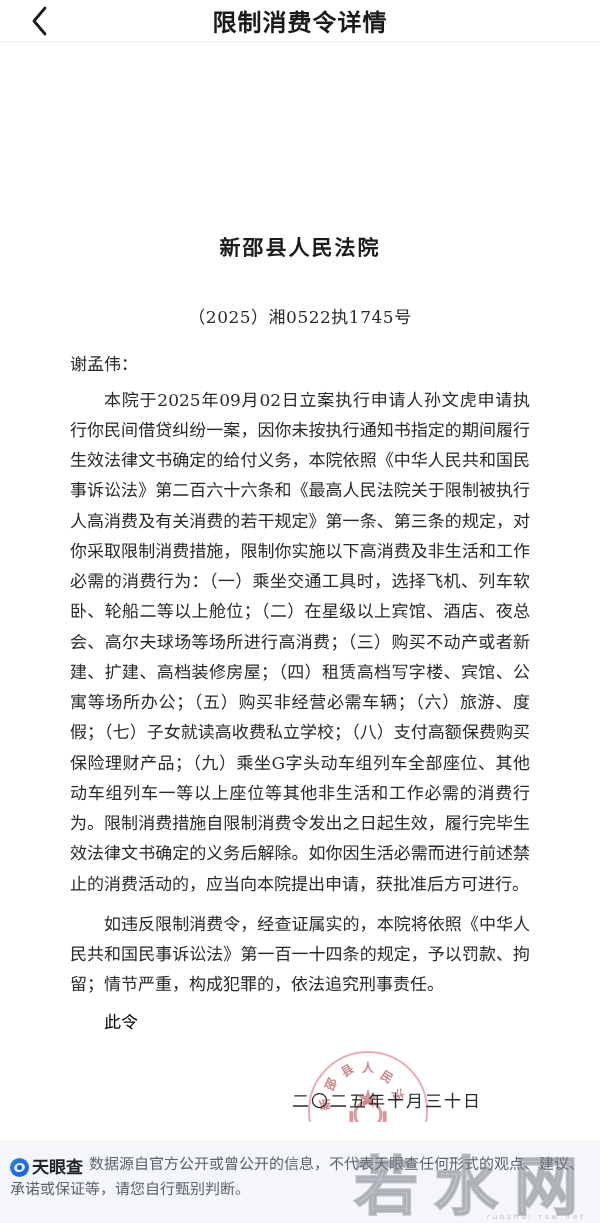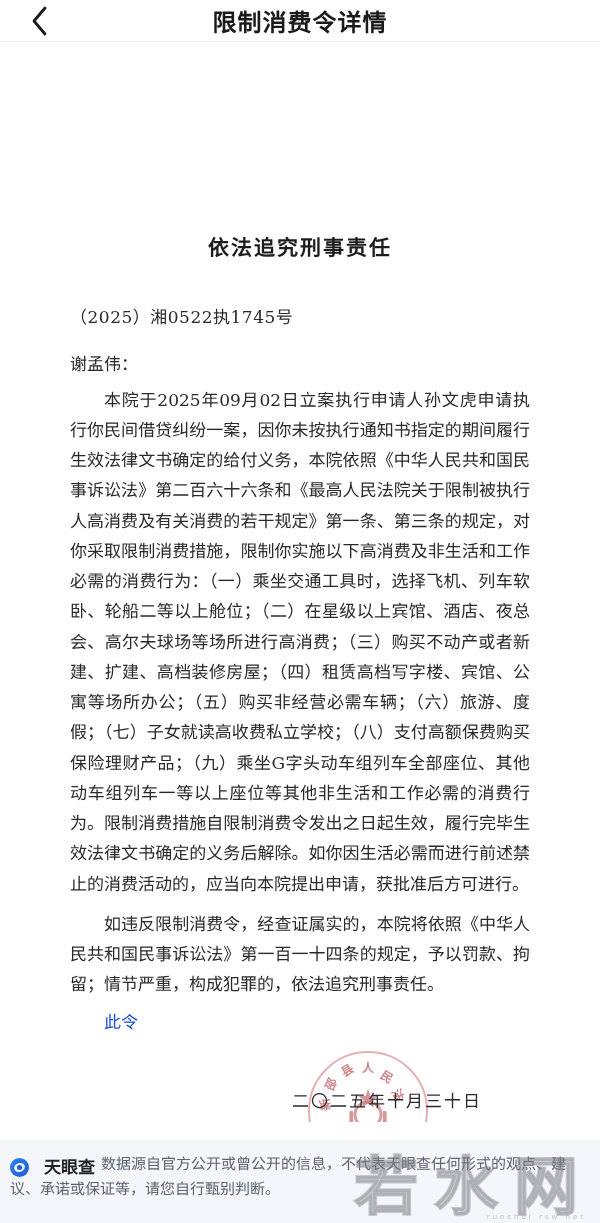--- a/index.html
+++ b/index.html
@@ -67,21 +67,21 @@
   .doc-doctype {
     font-size: 21px;
     font-weight: bold;
     color: #1c1c1c;
     letter-spacing: 2px;
     font-family: "DejaVu Serif", "Liberation Serif", serif;
   }
 
   .case-number {
     margin-top: 38px;
-    text-align: left;
+    text-align: center;
     font-size: 17px;
     color: #2a2a2a;
     letter-spacing: 0.5px;
     font-family: "DejaVu Serif", "Liberation Serif", serif;
   }
 
   .recipient {
     margin-top: 22px;
     font-size: 17px;
     color: #2a2a2a;
@@ -94,21 +94,21 @@
     line-height: 1.78;
     color: #2a2a2a;
     text-align: justify;
     text-justify: inter-ideograph;
     text-indent: 2em;
     font-family: "DejaVu Serif", "Liberation Serif", serif;
   }
   .closing-word {
     margin-top: 8px;
     font-size: 17px;
-    color: #1d4ed8;
+    color: #000000;
     text-indent: 2em;
     font-family: "DejaVu Serif", "Liberation Serif", serif;
   }
 
   
   .sign-block {
     position: relative;
     margin-top: 16px;
     height: 120px;
   }
@@ -209,21 +209,20 @@
     border-radius: 50%;
     background: #1b5fd0;
     z-index: 2;
   }
   .brand-name {
     font-size: 17px;
     font-weight: bold;
     color: #1f2329;
     letter-spacing: 0px;
     font-family: "DejaVu Sans", "Liberation Sans", sans-serif;
-    margin-left: 12px;
   }
   .disclaimer-text {
     display: inline;
     font-size: 15px;
     line-height: 1.55;
     color: #5c6470;
     font-family: "DejaVu Sans", "Liberation Sans", sans-serif;
     text-align: right;
   }
 
@@ -265,21 +264,21 @@
       </svg>
     </span>
   </div>
   <div class="header-title">限制消费令详情</div>
 </div>
 
 <div class="doc-sheet">
   <div class="doc-spacer-top"></div>
 
   <div class="doc-title-block">
-    <div class="doc-court">依法追究刑事责任</div>
+    <div class="doc-court">新邵县人民法院</div>
   </div>
 
   <div class="case-number">（2025）湘0522执1745号</div>
 
   <div class="recipient">谢孟伟：</div>
 
   <div class="body-para">本院于2025年09月02日立案执行申请人孙文虎申请执行你民间借贷纠纷一案，因你未按执行通知书指定的期间履行生效法律文书确定的给付义务，本院依照《中华人民共和国民事诉讼法》第二百六十六条和《最高人民法院关于限制被执行人高消费及有关消费的若干规定》第一条、第三条的规定，对你采取限制消费措施，限制你实施以下高消费及非生活和工作必需的消费行为：（一）乘坐交通工具时，选择飞机、列车软卧、轮船二等以上舱位；（二）在星级以上宾馆、酒店、夜总会、高尔夫球场等场所进行高消费；（三）购买不动产或者新建、扩建、高档装修房屋；（四）租赁高档写字楼、宾馆、公寓等场所办公；（五）购买非经营必需车辆；（六）旅游、度假；（七）子女就读高收费私立学校；（八）支付高额保费购买保险理财产品；（九）乘坐G字头动车组列车全部座位、其他动车组列车一等以上座位等其他非生活和工作必需的消费行为。限制消费措施自限制消费令发出之日起生效，履行完毕生效法律文书确定的义务后解除。如你因生活必需而进行前述禁止的消费活动的，应当向本院提出申请，获批准后方可进行。</div>
 
   <div class="body-para">如违反限制消费令，经查证属实的，本院将依照《中华人民共和国民事诉讼法》第一百一十四条的规定，予以罚款、拘留；情节严重，构成犯罪的，依法追究刑事责任。</div>
 

